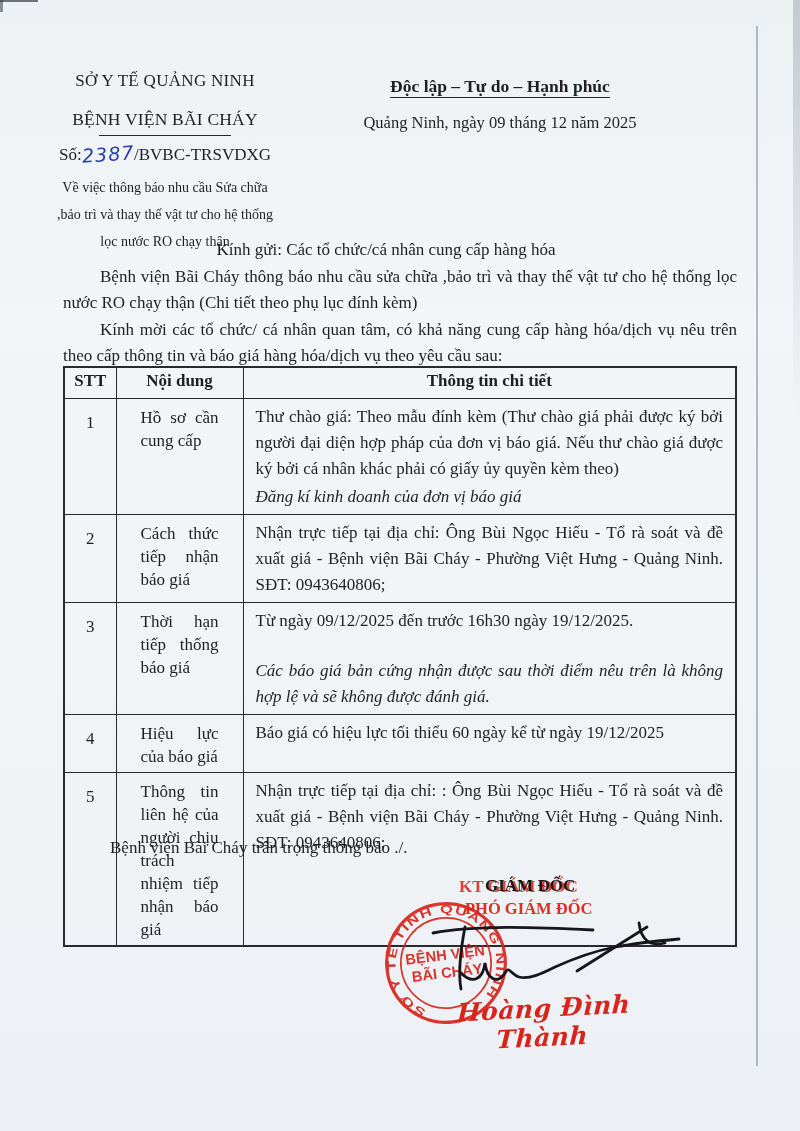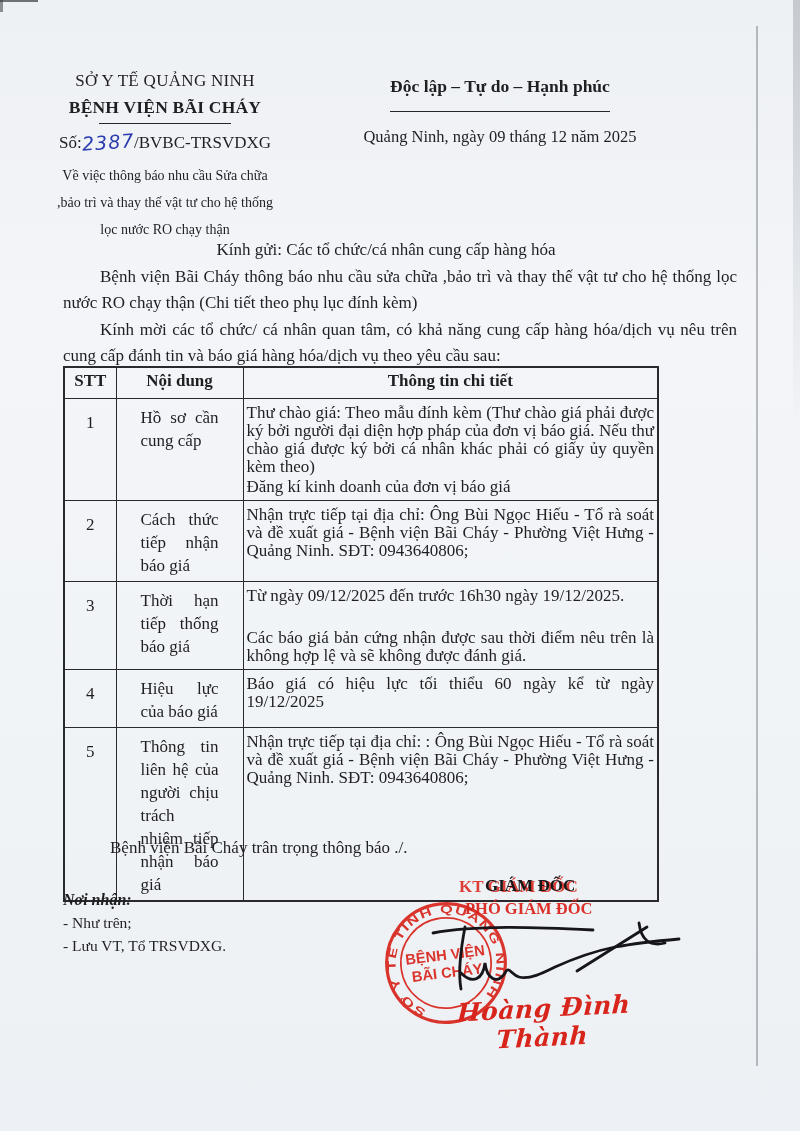--- a/index.html
+++ b/index.html
@@ -11,49 +11,49 @@
   }
   
   .top-edge{position:absolute;left:0;top:0;width:38px;height:2px;background:rgba(55,60,66,.7);}
   .corner-wedge{position:absolute;left:0;top:0;width:3px;height:12px;background:rgba(55,60,66,.55);}
   .fold-line{position:absolute;left:756px;top:26px;width:1.5px;height:1040px;background:rgba(120,128,140,.5);}
   .edge-shade{position:absolute;right:0;top:0;width:7px;height:430px;
     background:linear-gradient(180deg,rgba(130,138,148,.38),rgba(130,138,148,0));}
   
   .hleft{position:absolute;left:40px;top:70px;width:250px;text-align:center;line-height:1.35;}
   .org-parent{font-size:17px;letter-spacing:.3px;}
-  .org-name{font-size:17.5px;font-weight:bold;margin-top:3px;letter-spacing:.2px;}
+  .org-name{font-size:17.5px;font-weight:normal;margin-top:15px;letter-spacing:.2px;}
   .rule-org{width:132px;margin:3px auto 5px;border-top:1.6px solid #27272b;}
   .doc-number{font-size:17px;white-space:nowrap;}
   .handwritten{color:#2b3cae;font-family:"DejaVu Sans",sans-serif;font-style:italic;
     font-size:19px;letter-spacing:1px;display:inline-block;transform:rotate(-4deg) translateY(1px);}
   .subject{margin:7px auto 0;width:218px;font-size:14px;line-height:27px;}
   
   .hright{position:absolute;left:300px;top:72px;width:400px;text-align:center;}
   .motto1{font-size:17px;font-weight:bold;letter-spacing:.2px;}
   .motto2{font-size:17.5px;font-weight:bold;display:inline-block;margin-top:4px;
-    padding-bottom:14px;border-bottom:1.7px solid #27272b;}
+    padding-bottom:0;border-bottom:1.7px solid #27272b;}
   .dateline{font-size:16.5px;margin-top:15px;text-align:center;}
   
   .body-text{position:absolute;left:63px;top:237px;width:674px;font-size:17px;line-height:26.5px;}
   .salutation{text-align:center;transform:translateX(-14px);}
   .para{text-align:justify;text-indent:37px;margin:0;}
   
-  .notice-table{position:absolute;left:63px;top:366px;width:596px;border-collapse:collapse;
+  .notice-table{position:absolute;left:63px;top:366px;width:674px;border-collapse:collapse;
     font-size:17px;}
   .notice-table th,.notice-table td{border:1.5px solid #2a2a2e;vertical-align:top;}
   .notice-table{border:2px solid #2a2a2e;}
   .notice-table th{font-weight:bold;text-align:center;padding:3px 4px;height:24px;}
   .col-stt{width:52px;}
   .col-nd{width:127px;}
   .stt-cell{text-align:center;padding-top:14px;font-size:17px;}
   .nd-cell{padding:7px 24px 4px;line-height:23px;text-align:justify;}
-  .ct-cell{padding:5px 3px 4px;line-height:18px;}
+  .ct-cell{padding:5px 12px 4px;line-height:26px;}
   .cell-par{margin:0;text-align:justify;}
-  .cell-par + .cell-par{margin-top:2px;}
+  .cell-par + .cell-par{margin-top:2px;font-style:italic;}
   tr.row-3 .cell-par + .cell-par{margin-top:24px;}
   tbody tr.row-1{height:94px;} tbody tr.row-2{height:81px;} tbody tr.row-3{height:83px;}
   tbody tr.row-4{height:58px;} tbody tr.row-5{height:112px;}
   
   .closing{position:absolute;left:63px;top:838px;width:554px;font-size:17px;text-indent:47px;}
   .recipients{position:absolute;left:63px;top:888px;font-size:15.5px;line-height:23px;}
   .recipients .label{font-weight:bold;font-style:italic;font-size:16px;}
   
   .sign-titles{position:absolute;left:455px;top:876px;width:180px;height:46px;
     font-weight:bold;font-size:17px;white-space:nowrap;}
@@ -86,21 +86,21 @@
   </div>
 
   <div class="hright">
     <div><span class="motto2">Độc lập – Tự do – Hạnh phúc</span></div>
     <div class="dateline">Quảng Ninh, ngày 09 tháng 12 năm 2025</div>
   </div>
 
   <div class="body-text">
     <div class="salutation">Kính gửi: Các tổ chức/cá nhân cung cấp hàng hóa</div>
     <p class="para">Bệnh viện Bãi Cháy thông báo nhu cầu sửa chữa ,bảo trì và thay thế vật tư cho hệ thống lọc nước RO chạy thận (Chi tiết theo phụ lục đính kèm)</p>
-    <p class="para">Kính mời các tổ chức/ cá nhân quan tâm, có khả năng cung cấp hàng hóa/dịch vụ nêu trên cung cấp đánh tin và báo giá hàng hóa/dịch vụ theo yêu cầu sau:</p>
+    <p class="para">Kính mời các tổ chức/ cá nhân quan tâm, có khả năng cung cấp hàng hóa/dịch vụ nêu trên theo cấp thông tin và báo giá hàng hóa/dịch vụ theo yêu cầu sau:</p>
   </div>
 
   <table class="notice-table">
     <colgroup>
         <col class="col-stt">
         <col class="col-nd">
         <col>
       </colgroup>
     <thead>
       <tr>
@@ -145,25 +145,20 @@
           <td class="nd-cell">Thông tin liên hệ của người chịu trách nhiệm tiếp nhận báo giá</td>
           <td class="ct-cell">
             <p class="cell-par">Nhận trực tiếp tại địa chỉ: : Ông Bùi Ngọc Hiếu - Tổ rà soát và đề xuất giá - Bệnh viện Bãi Cháy - Phường Việt Hưng - Quảng Ninh. SĐT: 0943640806;</p>
           </td>
         </tr>
       </tbody>
   </table>
 
   <div class="closing">Bệnh viện Bãi Cháy trân trọng thông báo ./.</div>
 
-  <div class="recipients">
-    <div class="label">Nơi nhận:</div>
-    <div>- Như trên;</div>
-    <div>- Lưu VT, Tổ TRSVDXG.</div>
-  </div>
 
   <div class="sign-titles">
     <span class="title-red-kt">KT GIÁM ĐỐC</span>
     <span class="title-black">GIÁM ĐỐC</span>
     <span class="title-deputy">PHÓ GIÁM ĐỐC</span>
   </div>
 
   <svg class="stamp" viewBox="0 0 120 120">
     <circle cx="60" cy="60" r="56.5" fill="none" stroke="#d8251c" stroke-width="3"></circle>
     <circle cx="60" cy="60" r="43" fill="none" stroke="#d8251c" stroke-width="1.6"></circle>

